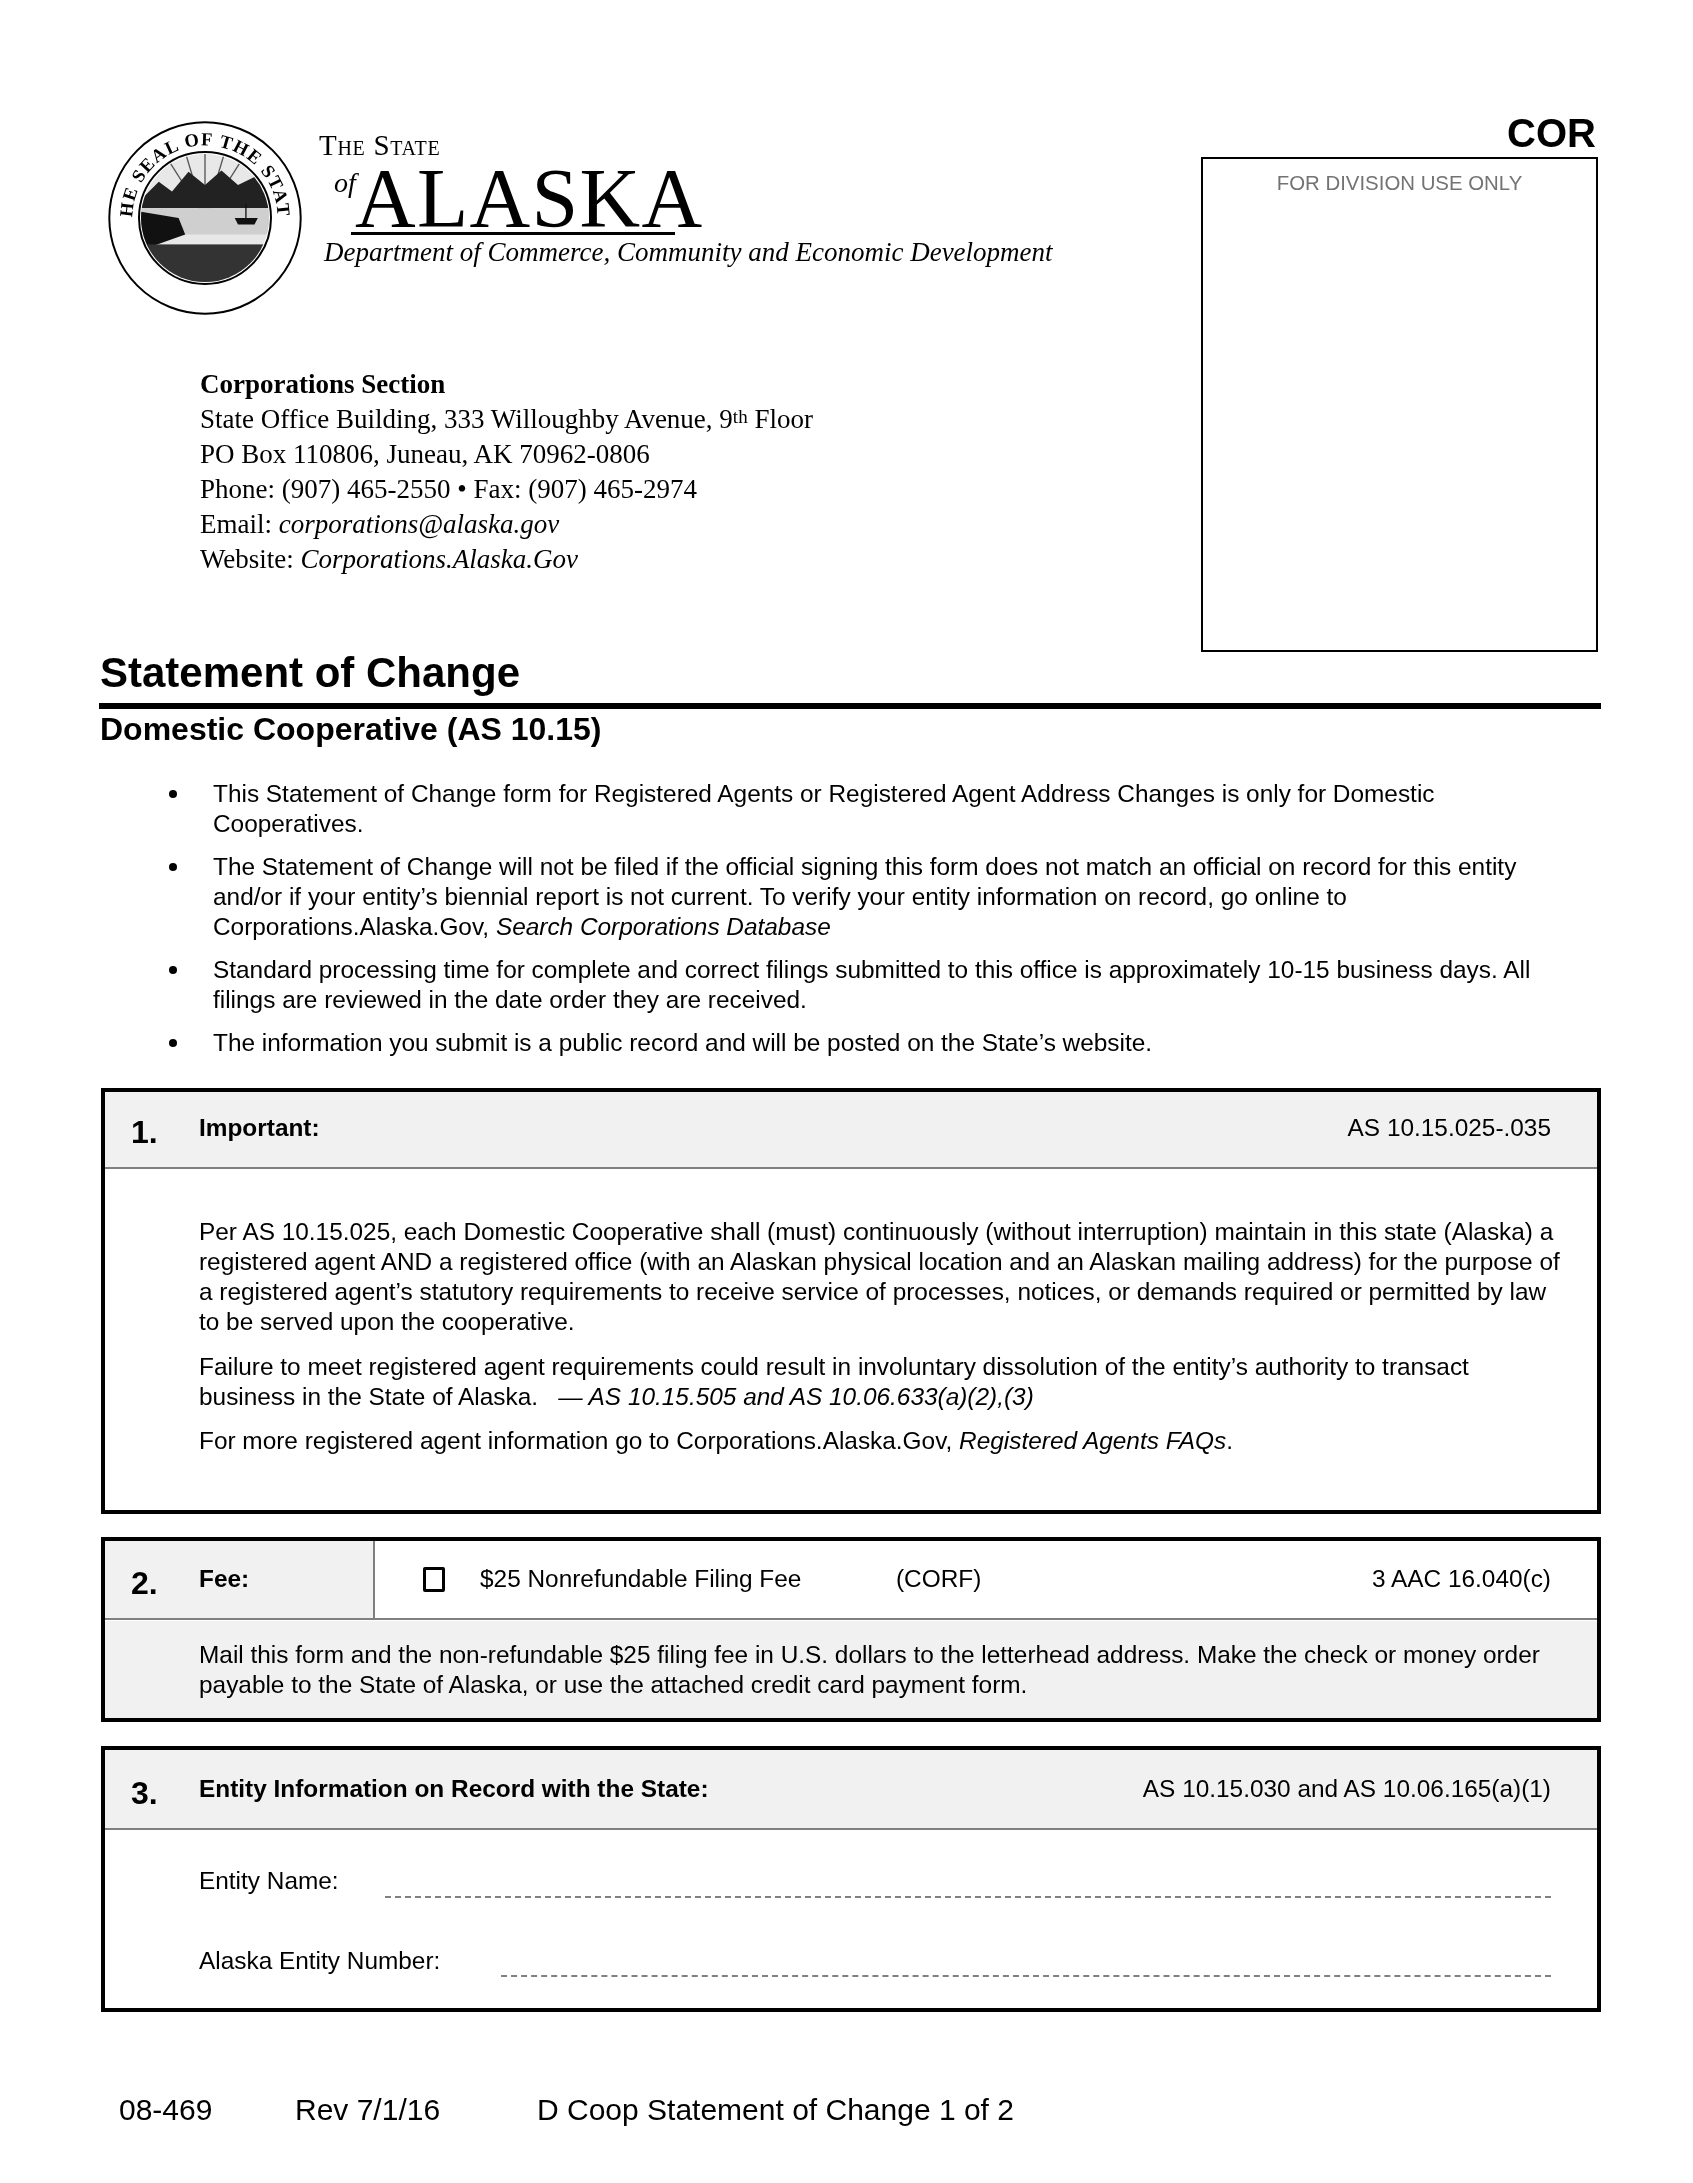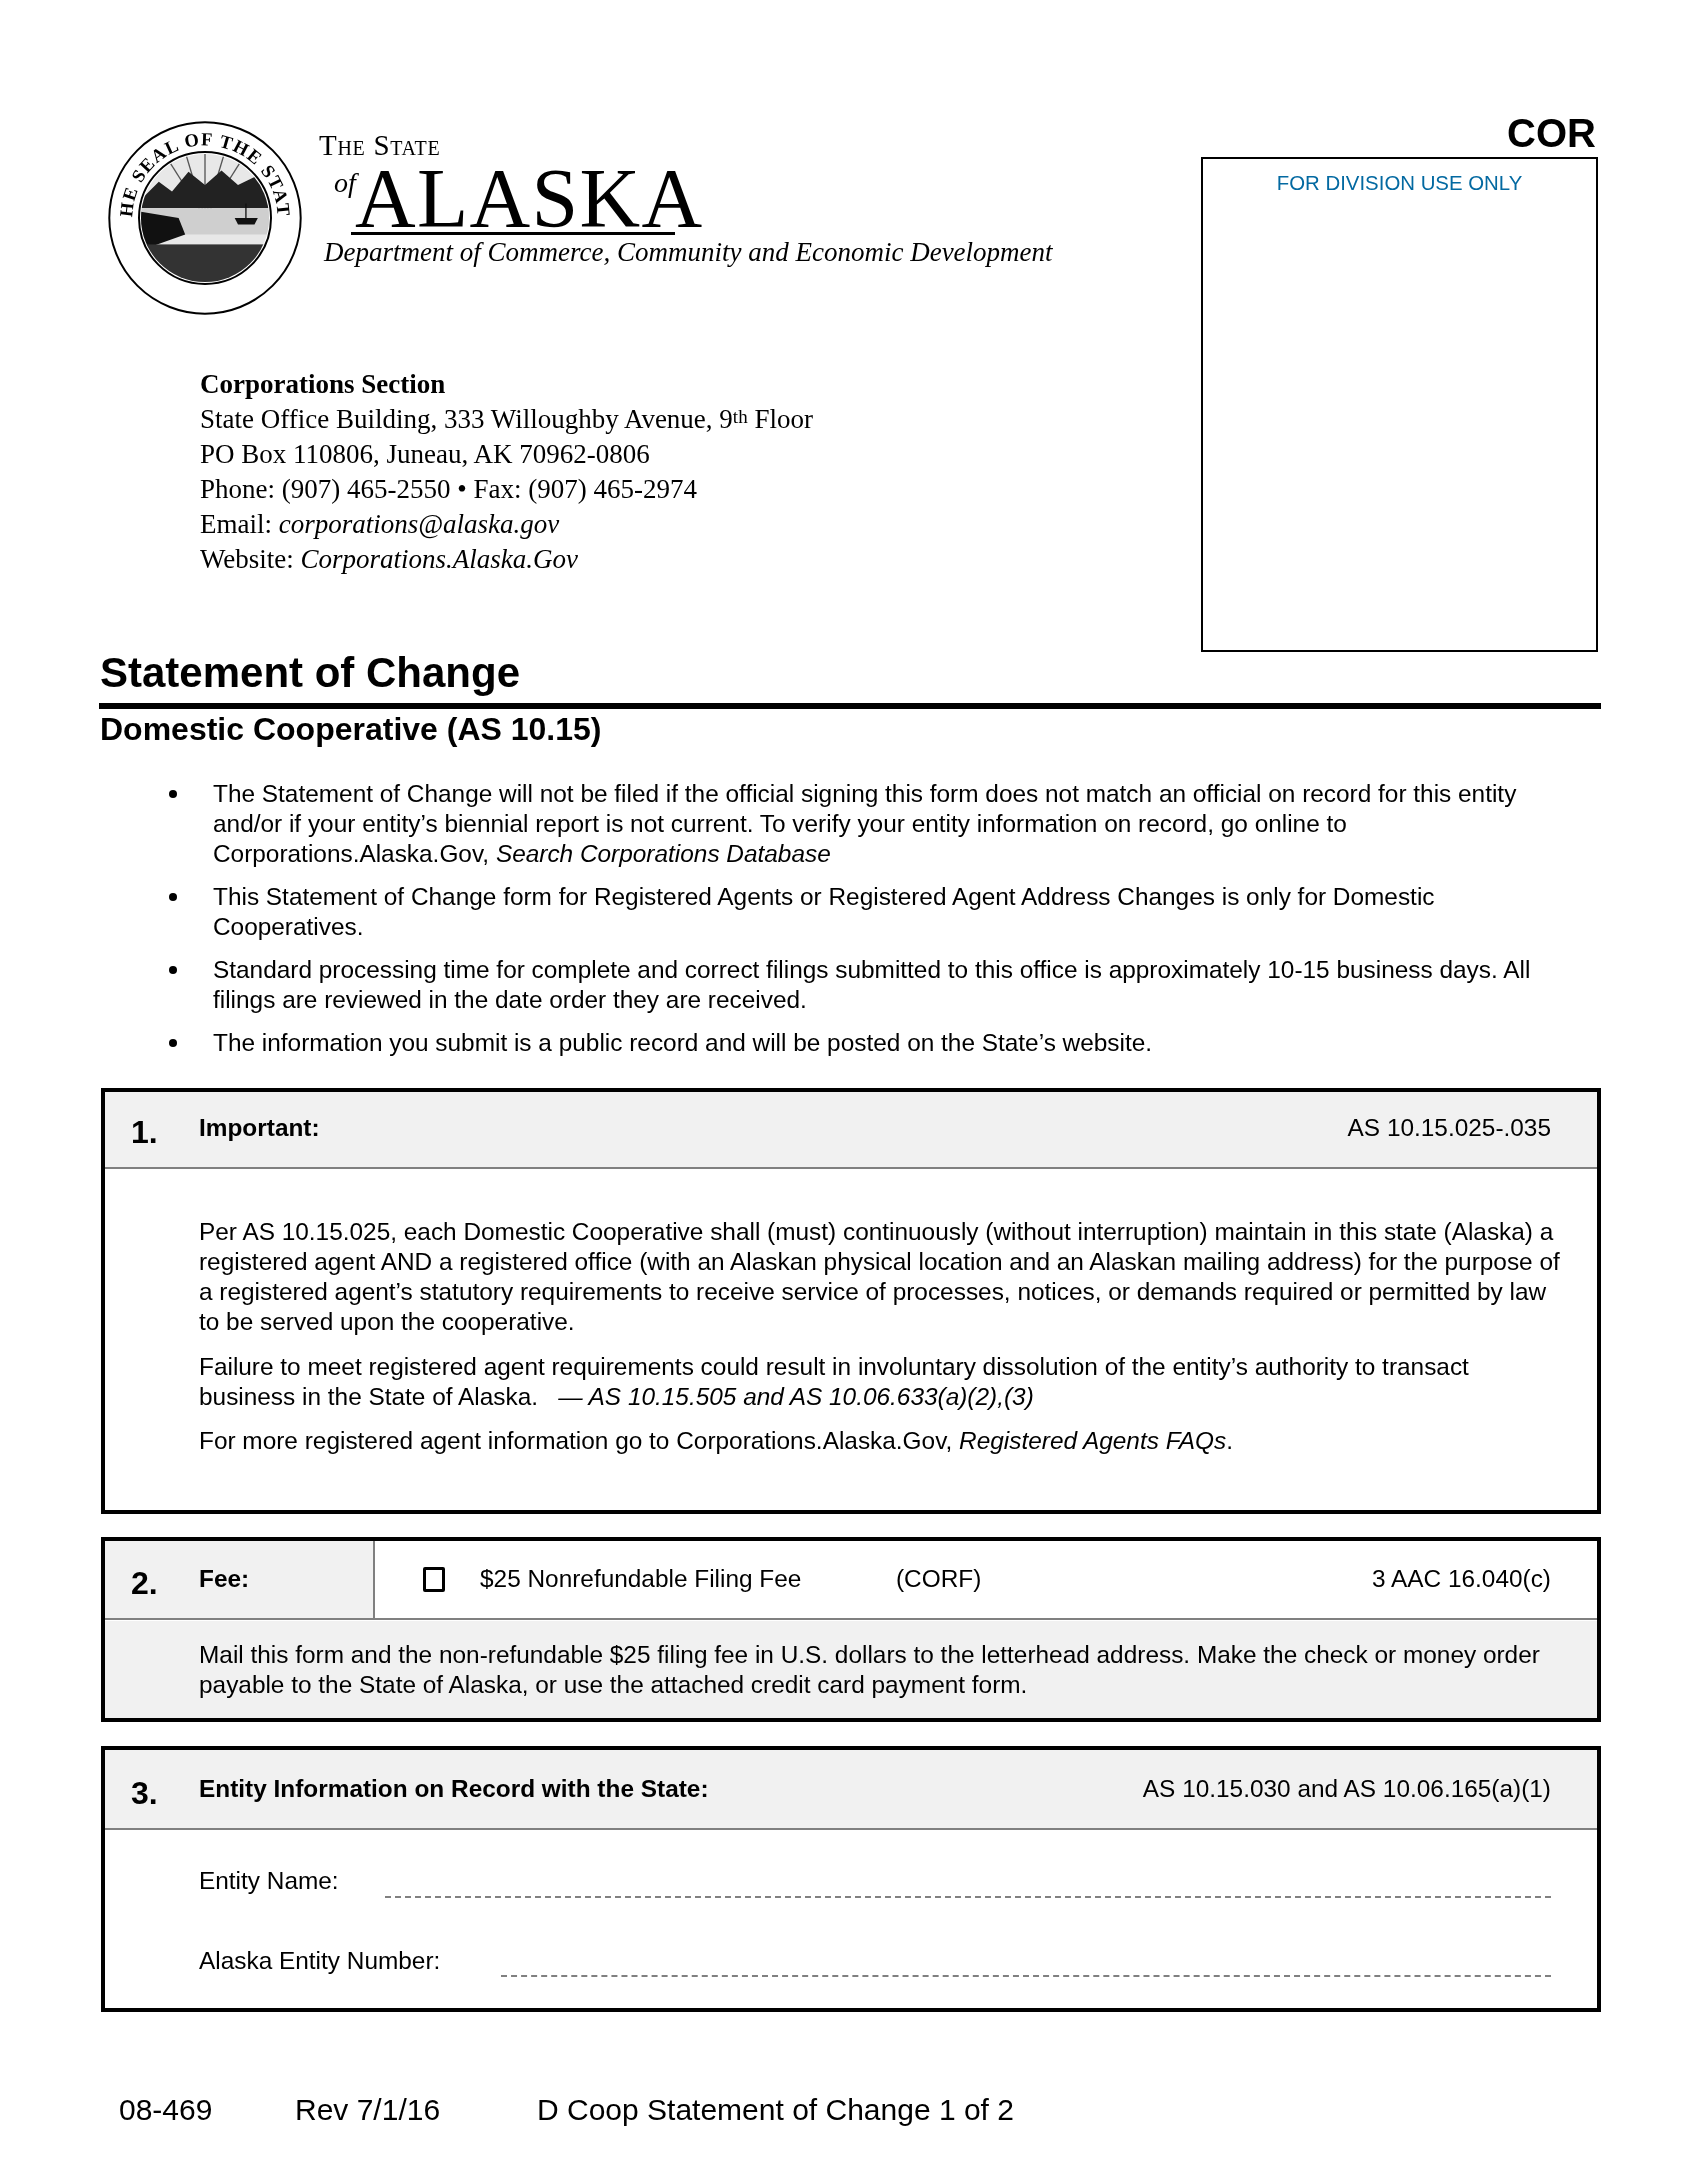--- a/index.html
+++ b/index.html
@@ -17,21 +17,21 @@
   .alaska-rule { left:351px; top:232px; width:324px; height:3.3px; background:#000; }
   .dept { left:324px; top:236px; font-size:27px; font-style:italic; line-height:33px; }
 
   .corp-block { left:200px; top:367px; font-size:27px; line-height:35px; }
   .corp-block .title { font-weight:bold; }
   .corp-block sup { font-size:19px; vertical-align:top; position:relative; top:-2.6px; }
   .corp-block em { font-style:italic; }
 
   .cor { left:1497px; top:111px; width:99px; text-align:right; font-size:40px; font-weight:bold; }
   .division-box { left:1201px; top:157px; width:397px; height:495px; border:2px solid #000; box-sizing:border-box; }
-  .division-box .label { position:absolute; left:0; right:0; top:13px; text-align:center; color:#0369a1; font-size:20.4px; }
+  .division-box .label { position:absolute; left:0; right:0; top:13px; text-align:center; color:#737373; font-size:20.4px; }
 
   .doc-title { left:100px; top:649px; font-size:42px; font-weight:bold; }
   .title-rule { left:99px; top:703px; width:1502px; height:6px; background:#000; }
   .doc-subtitle { left:100px; top:711px; font-size:32px; font-weight:bold; }
 
   .bullets { left:158px; top:779px; width:1405px; font-size:24.4px; line-height:30px; }
   .bullets .item { position:relative; padding-left:55px; margin-bottom:13px; }
   .bullets .dot { position:absolute; left:11.2px; top:10.6px; width:8px; height:8px; border-radius:50%; background:#000; }
   .bullets em { font-style:italic; }
 
@@ -136,22 +136,22 @@
 <div class="abs cor">COR</div>
 <div class="abs division-box">
   <div class="label">FOR DIVISION USE ONLY</div>
 </div>
 
 <div class="abs doc-title">Statement of Change</div>
 <div class="abs title-rule"></div>
 <div class="abs doc-subtitle">Domestic Cooperative  (AS 10.15)</div>
 
 <div class="abs bullets">
+  <div class="item"><span class="dot"></span><span>This Statement of Change form for Registered Agents or Registered Agent Address Changes is only for Domestic Cooperatives.</span></div>
   <div class="item"><span class="dot"></span><span>The Statement of Change will not be filed if the official signing this form does not match an official on record for this entity and/or if your entity’s biennial report is not current. To verify your entity information on record, go online to Corporations.Alaska.Gov, </span><em>Search Corporations Database</em></div>
-  <div class="item"><span class="dot"></span><span>This Statement of Change form for Registered Agents or Registered Agent Address Changes is only for Domestic Cooperatives.</span></div>
   <div class="item"><span class="dot"></span><span>Standard processing time for complete and correct filings submitted to this office is approximately 10-15 business days. All filings are reviewed in the date order they are received.</span></div>
   <div class="item"><span class="dot"></span><span>The information you submit is a public record and will be posted on the State’s website.</span></div>
 </div>
 
 <div class="abs section s1">
   <div class="sec-head">
     <span class="sec-num">1.</span>
     <span class="sec-label">Important:</span>
     <span class="sec-ref">AS 10.15.025-.035</span>
   </div>

